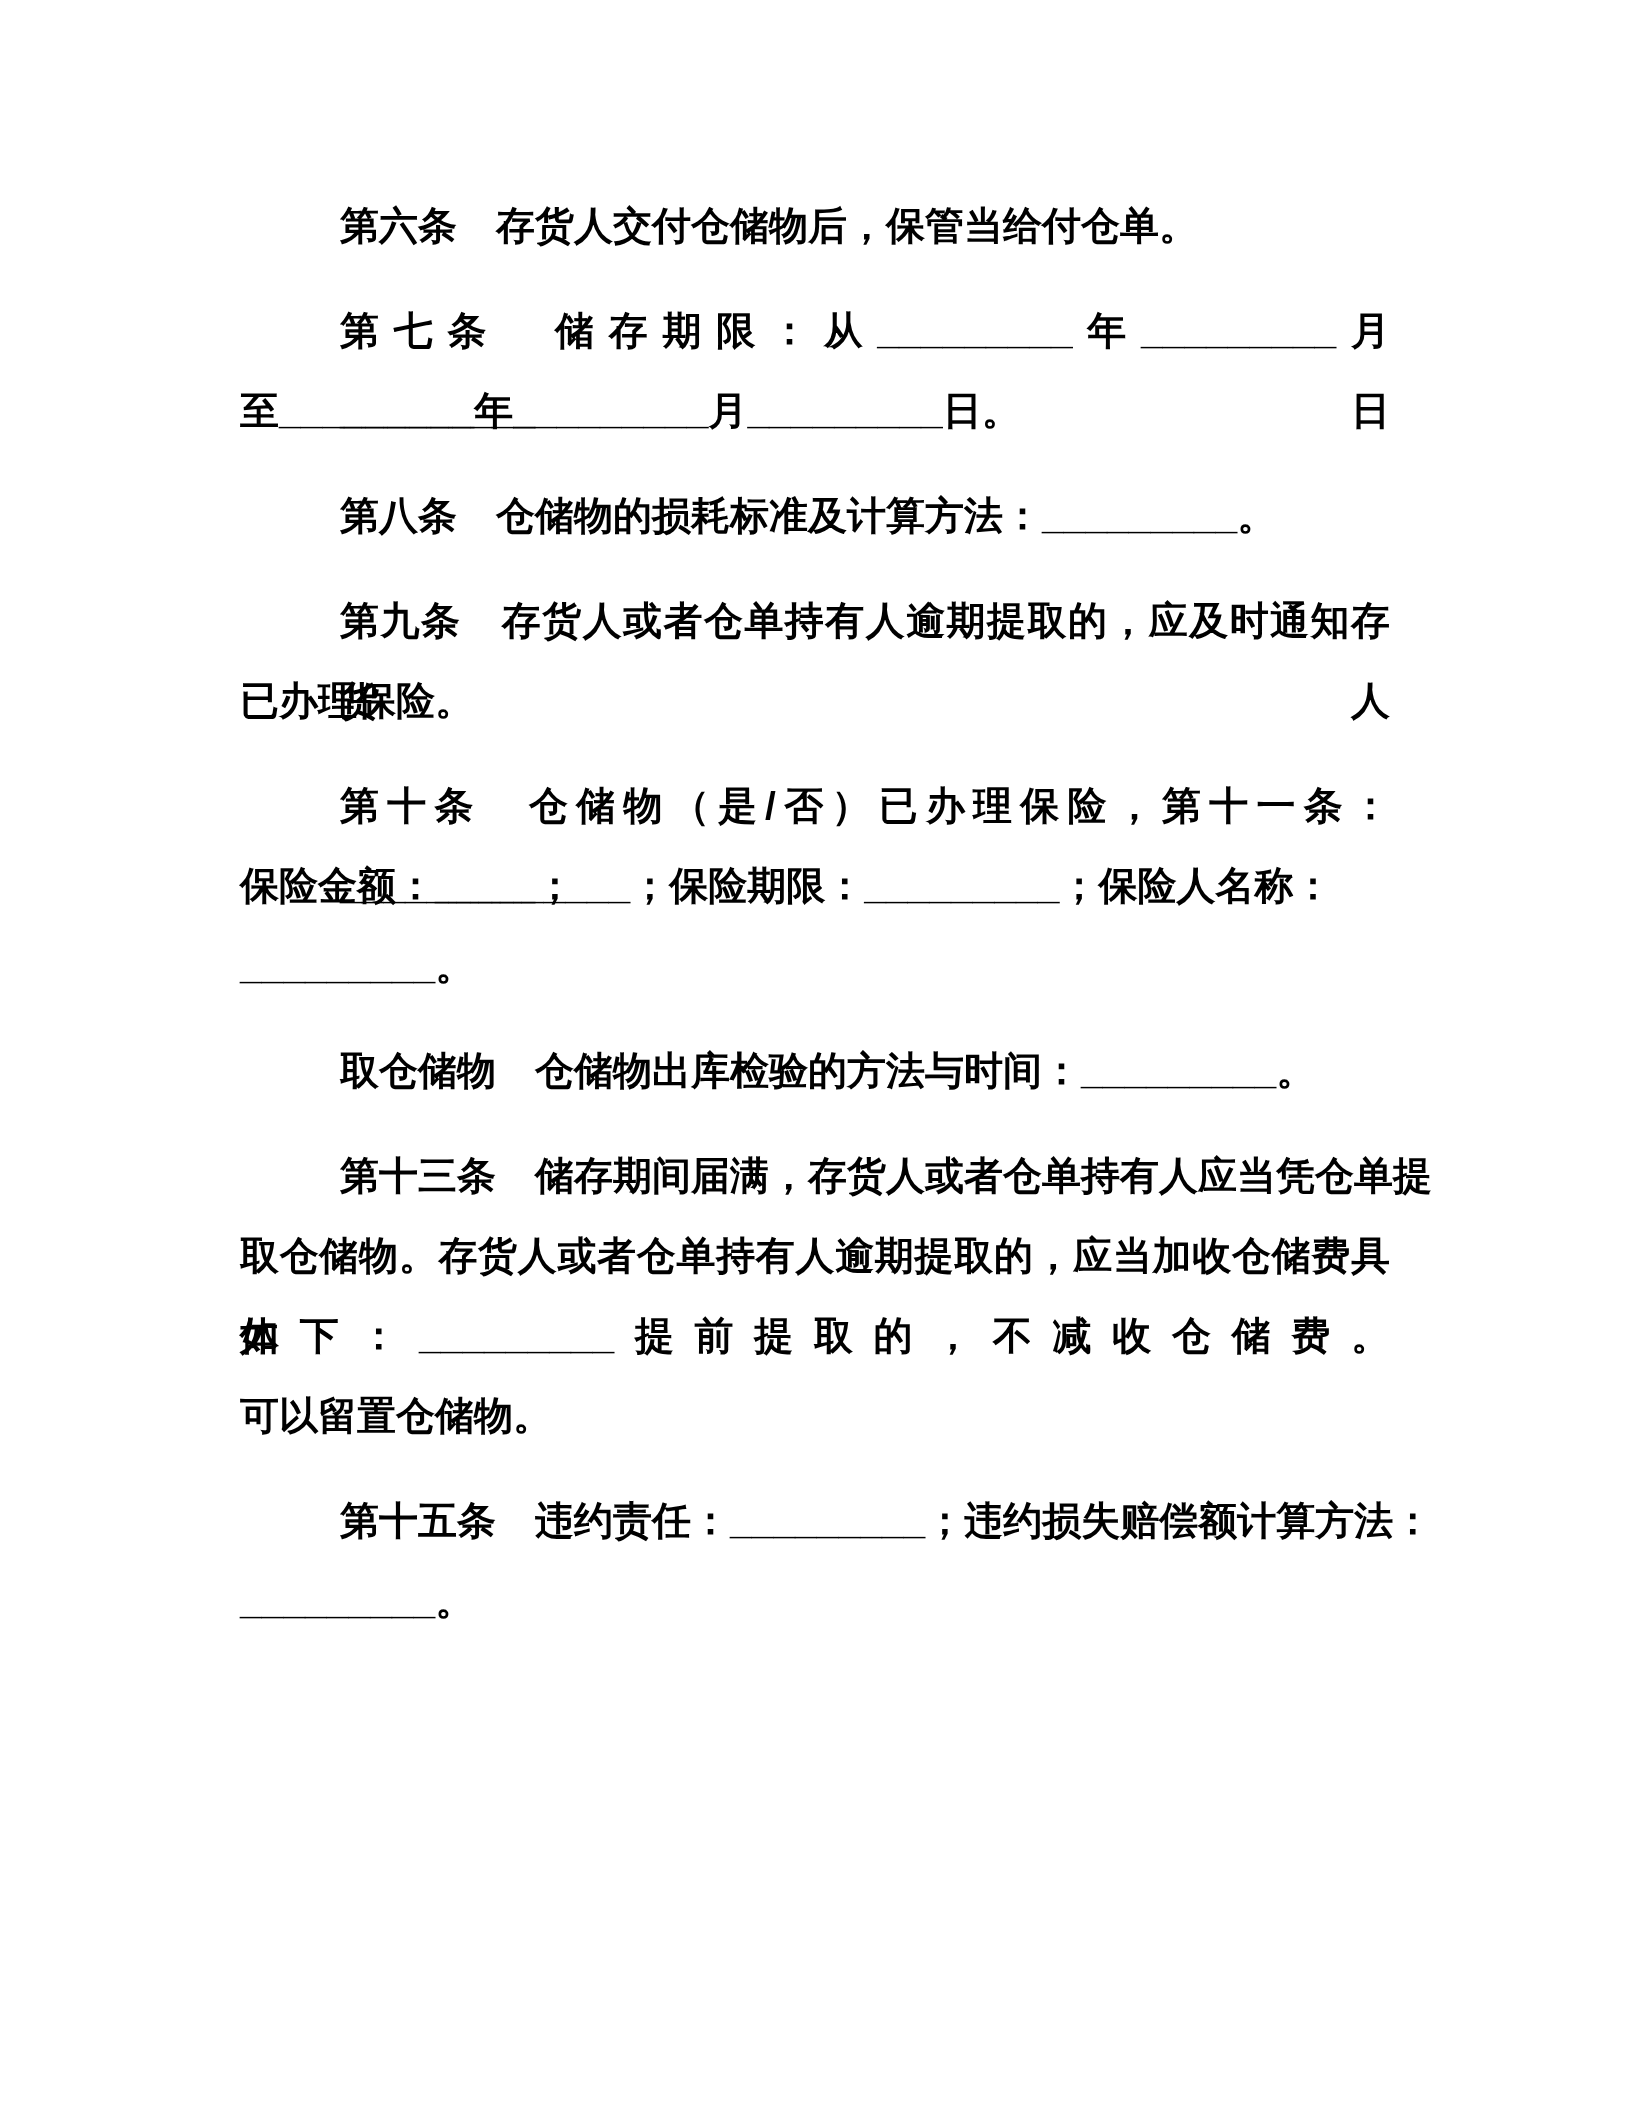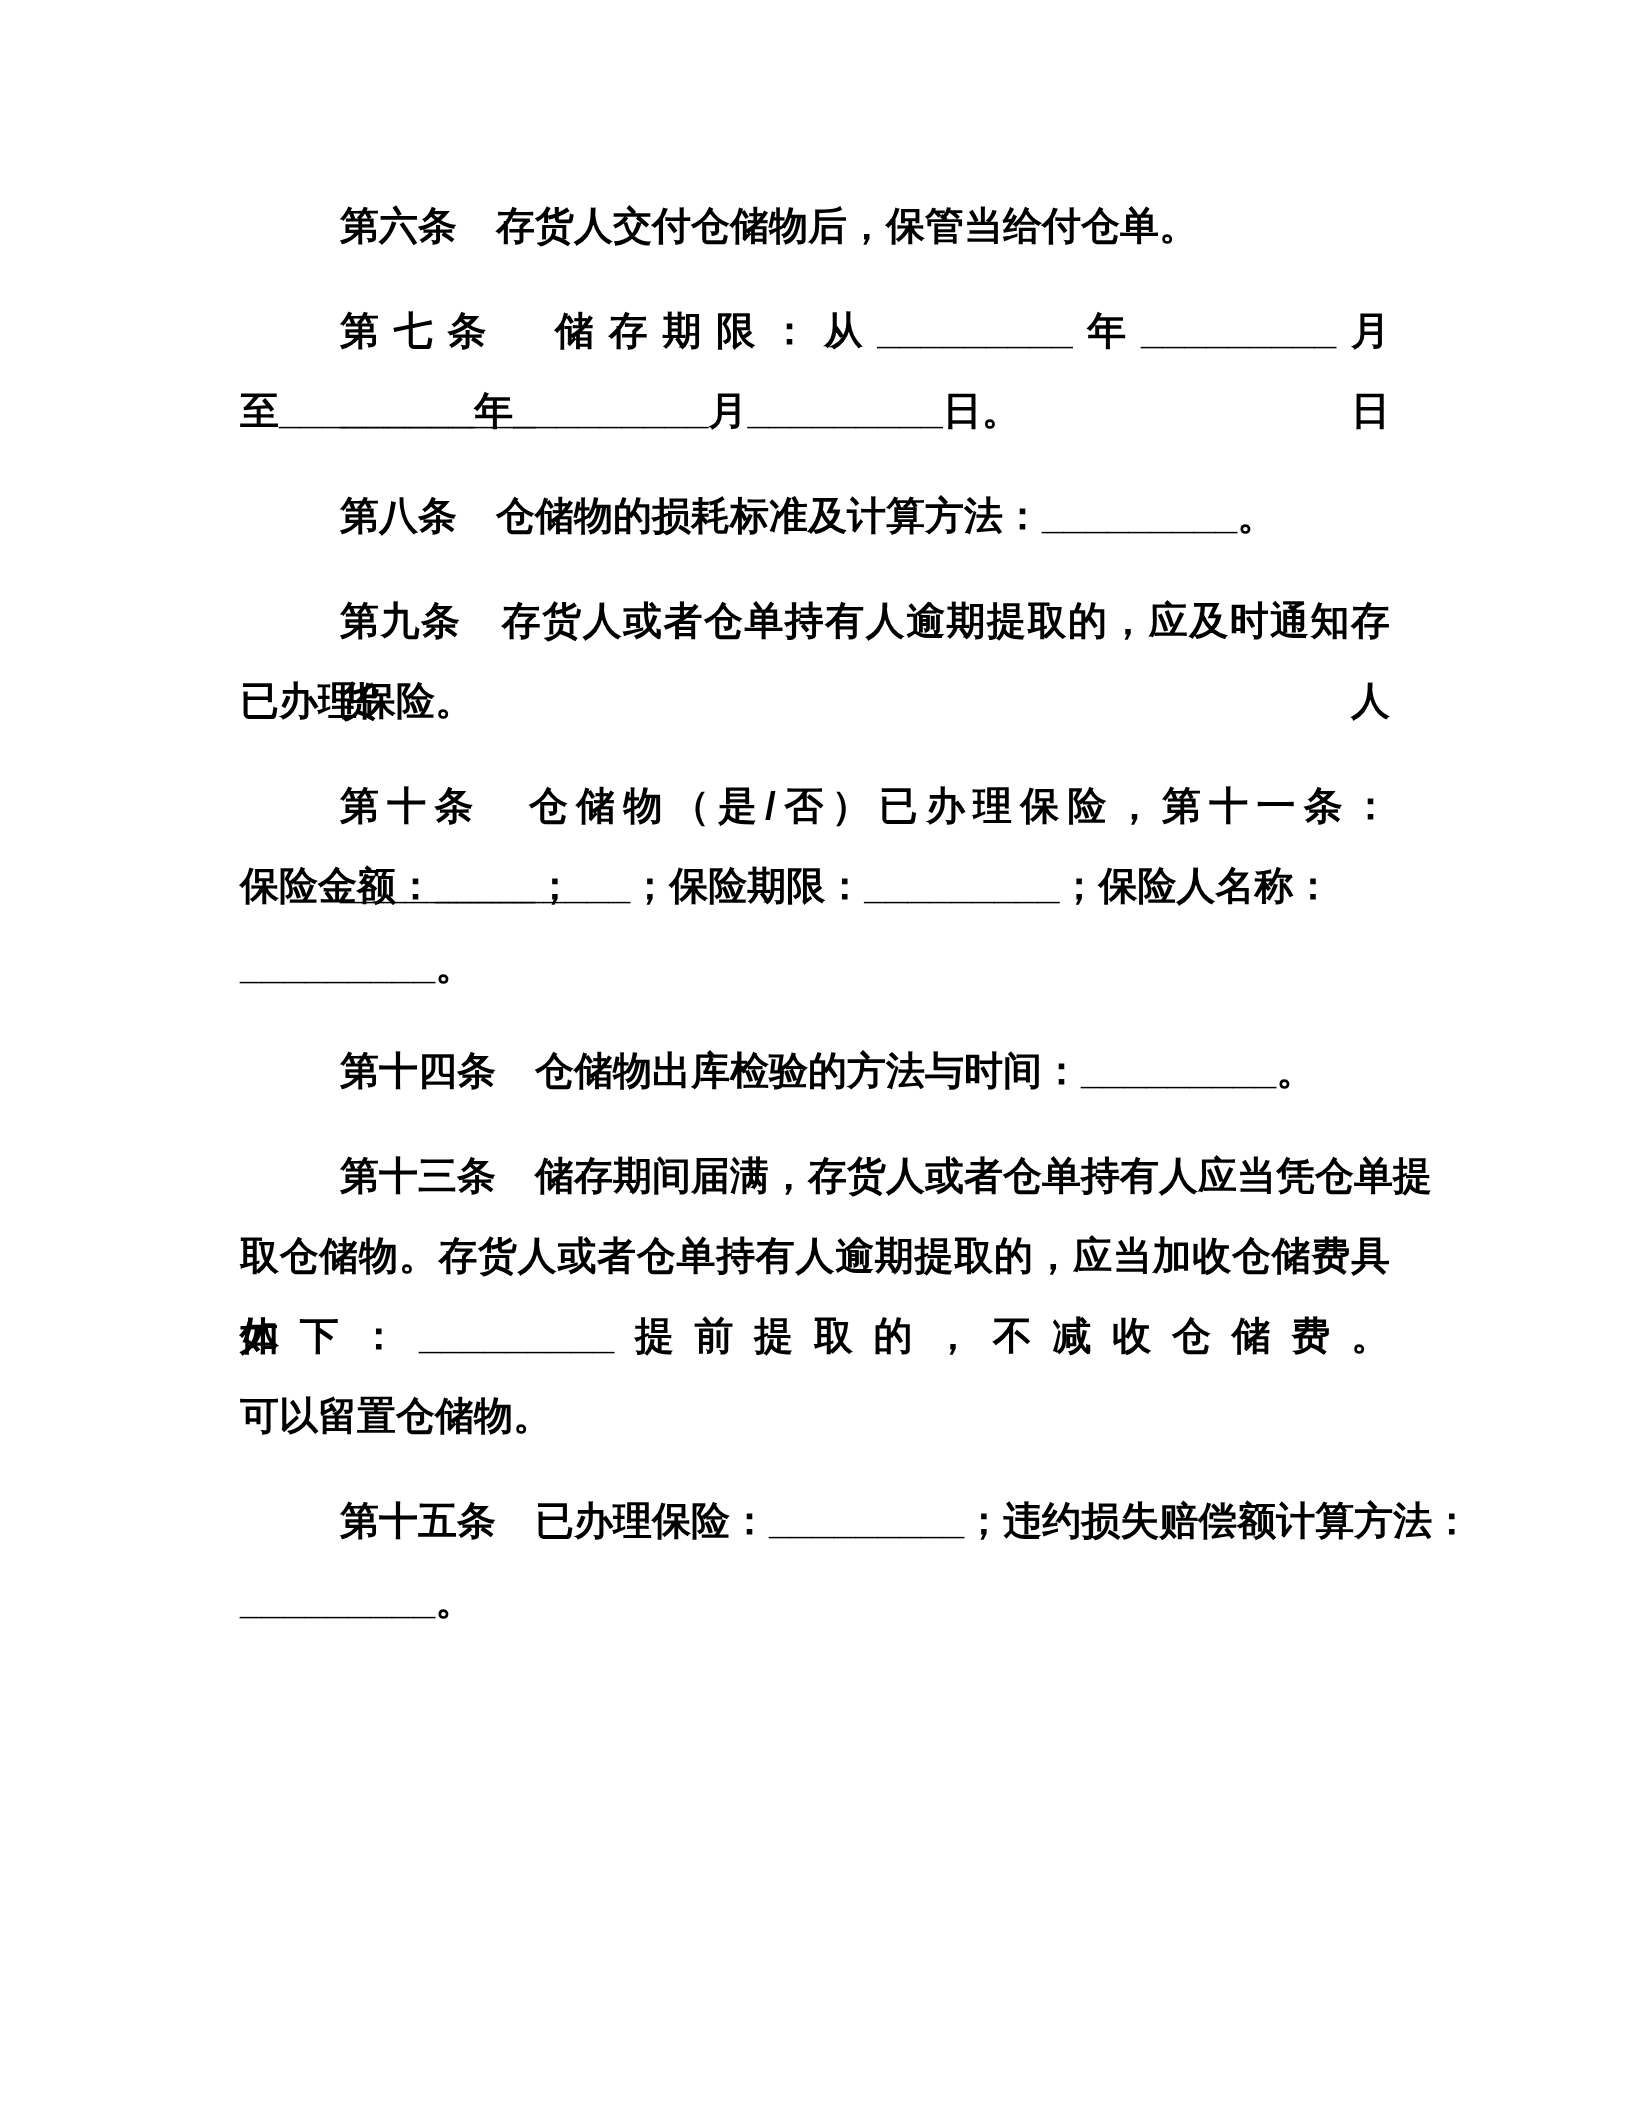--- a/index.html
+++ b/index.html
@@ -55,21 +55,21 @@
   <div class="content">
       <div class="line indent">第六条　存货人交付仓储物后，保管当给付仓单。</div>
       <div class="line indent">第七条　储存期限：从_________年_________月_________日</div>
       <div class="line">至_________年_________月_________日。</div>
       <div class="line indent">第八条　仓储物的损耗标准及计算方法：_________。</div>
       <div class="line indent">第九条　存货人或者仓单持有人逾期提取的，应及时通知存货人</div>
       <div class="line">已办理保险。</div>
       <div class="line indent">第十条　仓储物（是/否）已办理保险，第十一条：_________；</div>
       <div class="line">保险金额：_________；保险期限：_________；保险人名称：</div>
       <div class="line">_________。</div>
-      <div class="line indent">第十四条　仓储物出库检验的方法与时间：_________。</div>
+      <div class="line indent">取仓储物　仓储物出库检验的方法与时间：_________。</div>
       <div class="line indent">第十三条　储存期间届满，存货人或者仓单持有人应当凭仓单提</div>
       <div class="line">取仓储物。存货人或者仓单持有人逾期提取的，应当加收仓储费具体</div>
       <div class="line">如下：_________提前提取的，不减收仓储费。</div>
       <div class="line">可以留置仓储物。</div>
-      <div class="line indent">第十五条　已办理保险：_________；违约损失赔偿额计算方法：</div>
+      <div class="line indent">第十五条　违约责任：_________；违约损失赔偿额计算方法：</div>
       <div class="line">_________。</div>
     </div>
 </div>
 
 </body></html>

